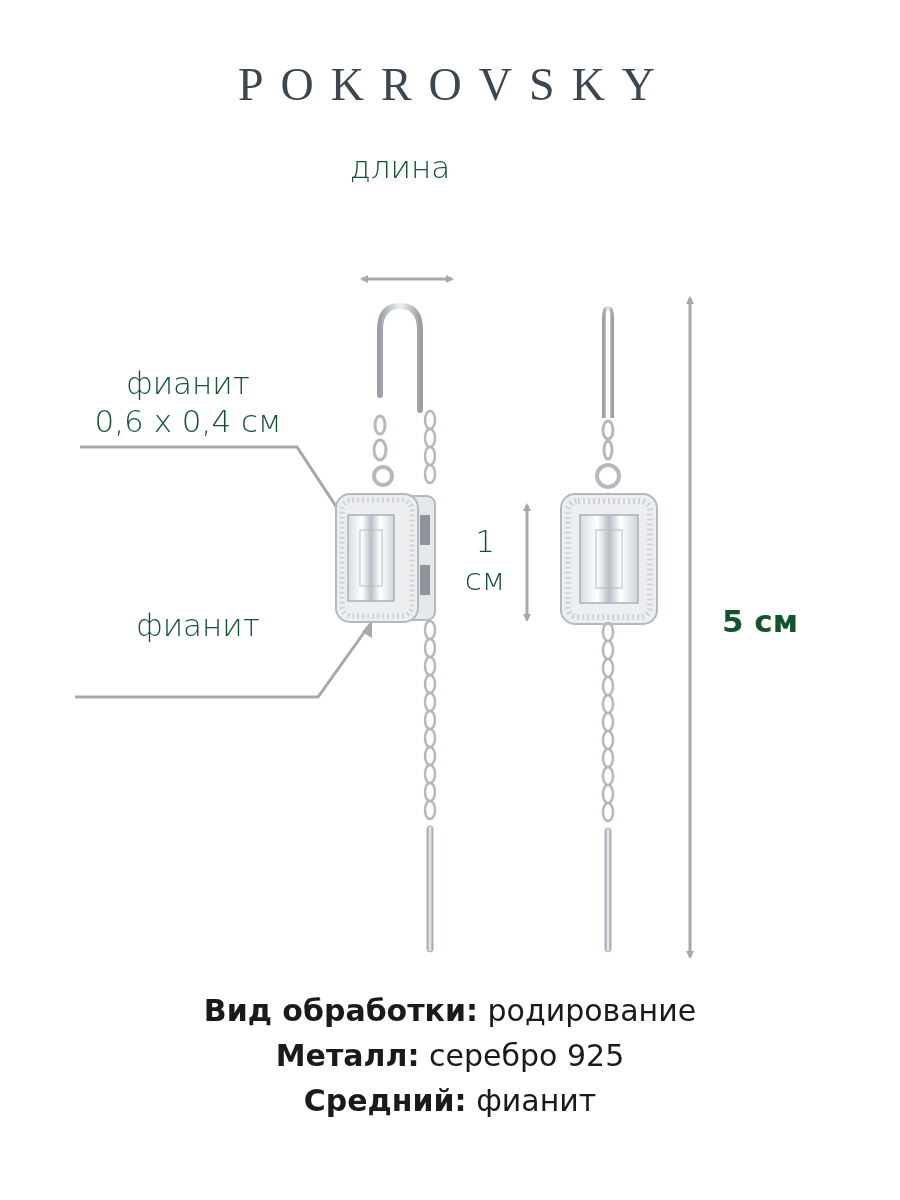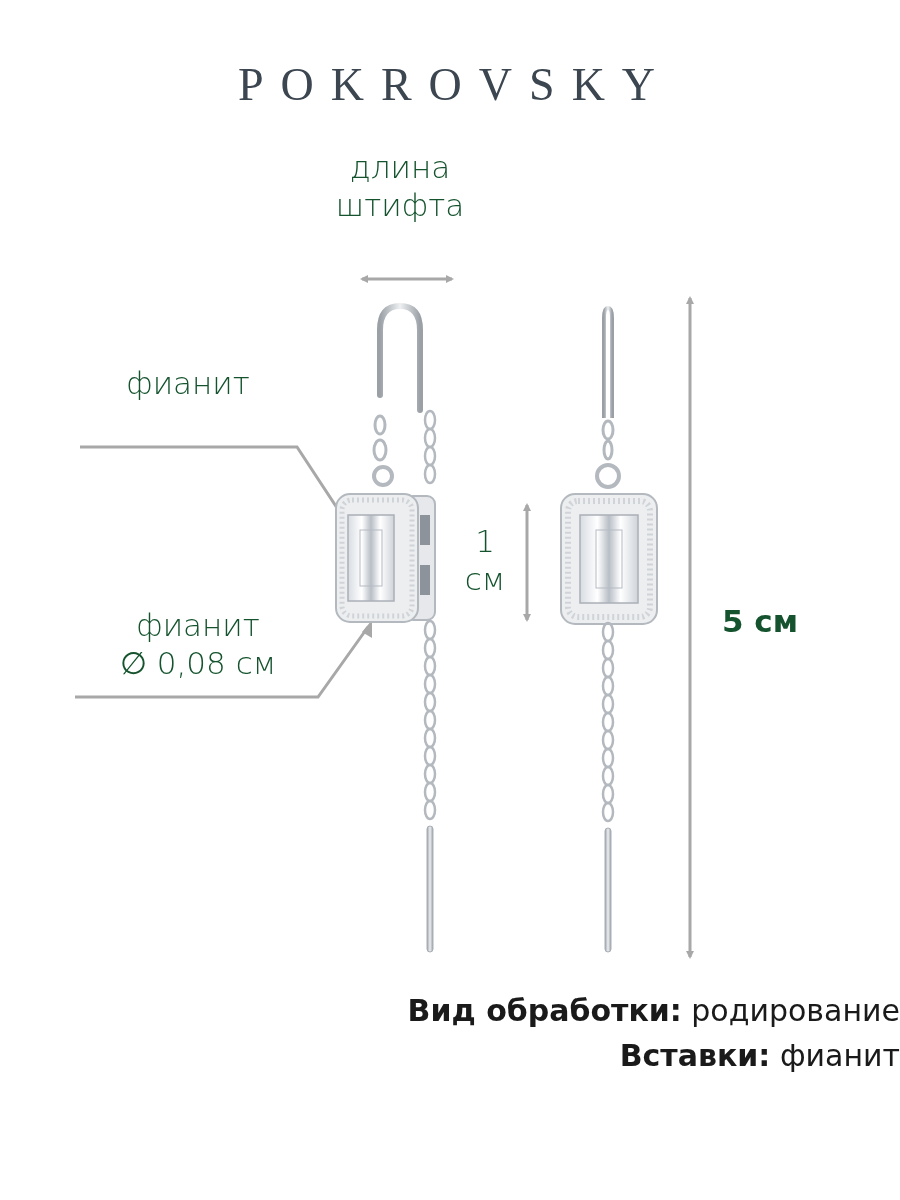--- a/index.html
+++ b/index.html
@@ -8,42 +8,41 @@
   .abs { position:absolute; }
   .brand { left:0; top:58px; width:900px; text-align:center;
            font-family:"Liberation Serif","DejaVu Serif", serif;
            font-size:46px; letter-spacing:17px; color:#3c4650; padding-left:10px; box-sizing:border-box; }
   .label { text-align:center; font-size:31px; line-height:38px; font-weight:300; color:#14532d; }
   .pin-label { left:310px; top:148px; width:180px; }
   .cz1-label { left:68px; top:364px; width:240px; }
   .cz2-label { left:68px; top:606px; width:260px; }
   .h1-label { left:450px; top:522px; width:70px; }
   .h5-label { left:705px; top:602px; width:110px;font-weight:bold; }
-  .specs { left:0; top:988px; width:900px; text-align:right; font-size:30px; line-height:45px; }
+  .specs { left:0; top:988px; width:900px; text-align:center; font-size:30px; line-height:45px; }
   .specs b { font-weight:bold; }
   .specs .row span.v { font-weight:normal; }
   svg { position:absolute; left:0; top:0; }
 </style>
 </head>
 <body>
 
 <div class="abs brand">POKROVSKY</div>
 
 <div class="abs label pin-label">
   <div>длина</div>
-  <div>штифта</div>
 </div>
 
 <div class="abs label cz1-label">
   <div>фианит</div>
+  <div>0,6 х 0,4 см</div>
 </div>
 
 <div class="abs label cz2-label">
   <div>фианит</div>
-  <div><span>∅</span> <span>0,08 см</span></div>
 </div>
 
 <div class="abs label h1-label">
   <div>1</div>
   <div>см</div>
 </div>
 
 <div class="abs label h5-label">5 см</div>
 
 <svg width="900" height="1200" viewBox="0 0 900 1200">
@@ -149,16 +148,20 @@
     <rect x="605" y="828" width="6" height="124" rx="3" fill="url(#metal)" stroke="#a8aeb5" stroke-width="1"></rect>
   </g>
 </svg>
 
 <div class="abs specs">
   <div class="row">
     <b>Вид обработки:</b>
     <span class="v">родирование</span>
   </div>
   <div class="row">
-    <b>Вставки:</b>
+    <b>Металл:</b>
+    <span class="v">серебро 925</span>
+  </div>
+  <div class="row">
+    <b>Средний:</b>
     <span class="v">фианит</span>
   </div>
 </div>
 
 </body></html>

